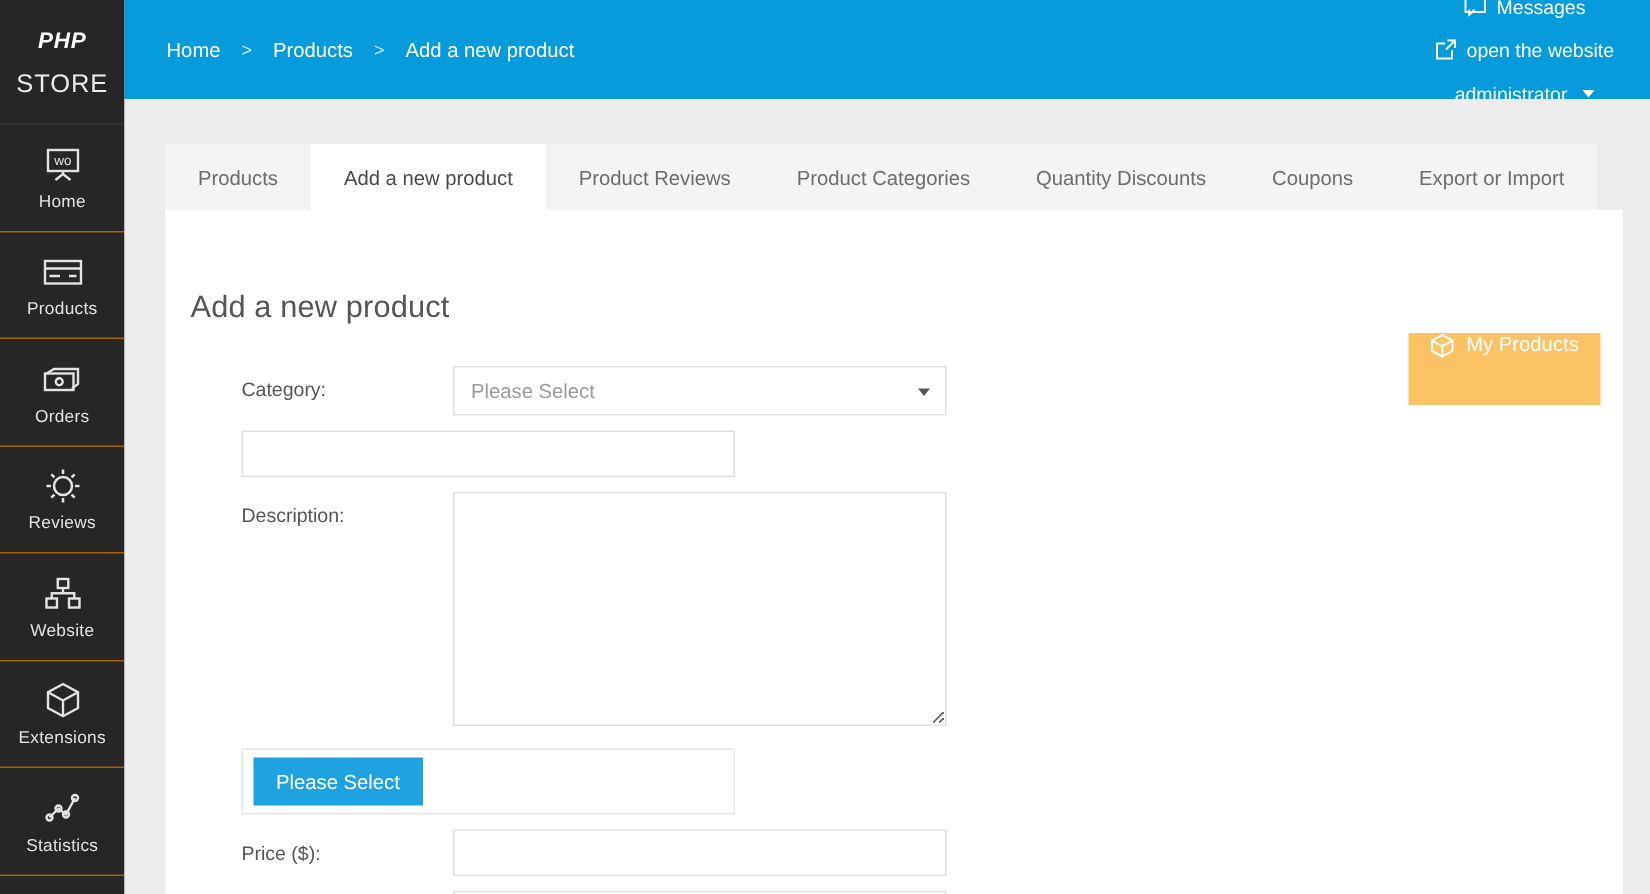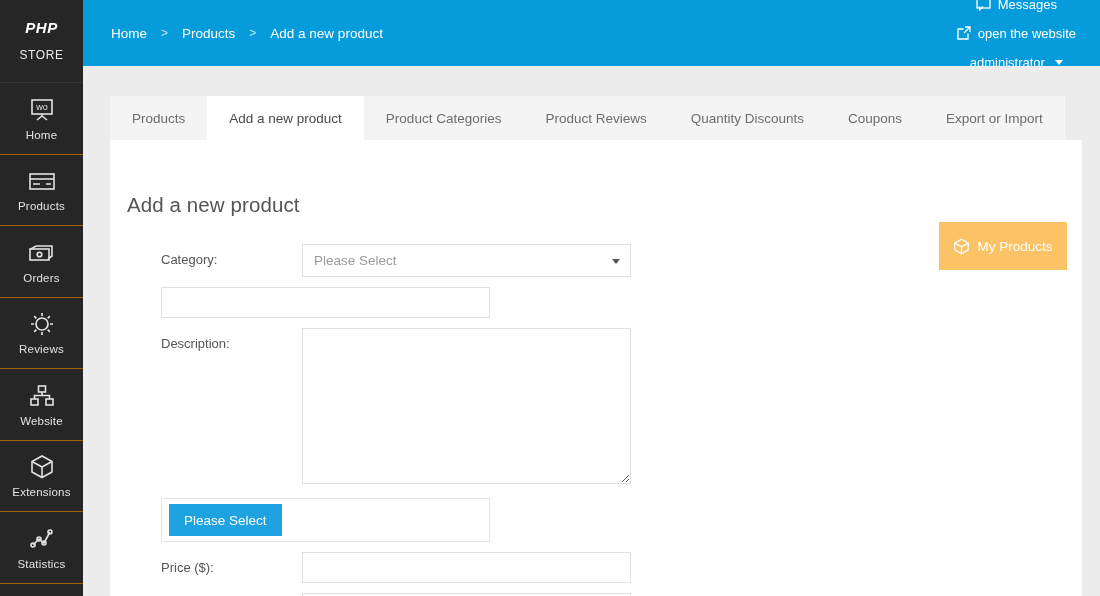--- a/index.html
+++ b/index.html
@@ -24,21 +24,21 @@
     display: flex; flex-direction: column;
     align-items: center; justify-content: center;
     border-bottom: 1px solid #343434;
     gap: 12px;
   }
   .logo-main {
     color: #ffffff; font-size: 15px; font-weight: bold;
     font-style: italic; letter-spacing: .5px; line-height: 17px;
   }
   .logo-sub {
-    color: #e8e8e8; font-size: 12px; letter-spacing: .6px; line-height: 15px;
+    color: #e8e8e8; font-size: 17px; letter-spacing: .6px; line-height: 15px;
   }
   .nav-item {
     height: 71.5px;
     display: flex; flex-direction: column;
     align-items: center; justify-content: center;
     border-bottom: 1px solid #a16207;
     cursor: pointer;
     color: #d6d6d6;
   }
   .nav-item .ic { height: 28px; display: flex; align-items: center; justify-content: center; }
@@ -107,21 +107,21 @@
   .card {
     position: absolute; left: 27px; top: 74px;
     width: 972px; height: 456px;
     background: #ffffff;
   }
 
   .my-products-btn {
     position: absolute; right: 15px; top: 82px;
     width: 128px; height: 48px;
     background: #fbc266;
-    display: flex; align-items: center; justify-content: center;
+    display: flex; align-items: flex-start; justify-content: center;
     gap: 7px; cursor: pointer;
     color: #ffffff; font-size: 13.5px; white-space: nowrap;
   }
   .my-products-btn svg { display: block; }
 
   .page-title {
     position: absolute; left: 17px; top: 53px;
     font-size: 20.5px; color: #555555; font-weight: normal;
     letter-spacing: .1px;
   }
@@ -319,22 +319,22 @@
         <span class="caret-down"></span>
       </div>
     </div>
   </div>
 
   <div class="content-wrap">
 
     <div class="tabs">
       <div class="tab">Products</div>
       <div class="tab active">Add a new product</div>
+      <div class="tab">Product Reviews</div>
       <div class="tab">Product Categories</div>
-      <div class="tab">Product Reviews</div>
       <div class="tab">Quantity Discounts</div>
       <div class="tab">Coupons</div>
       <div class="tab">Export or Import</div>
     </div>
 
     <div class="card">
 
       <div class="my-products-btn">
         <span>
           <svg width="17" height="17" viewBox="0 0 20 20" fill="none" stroke="#ffffff" stroke-width="1.5">

